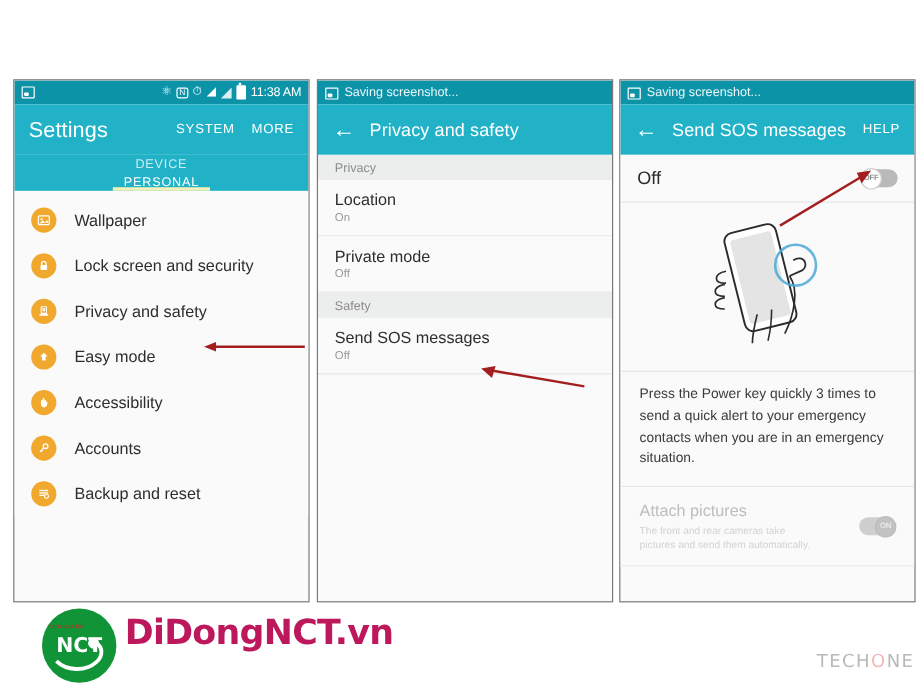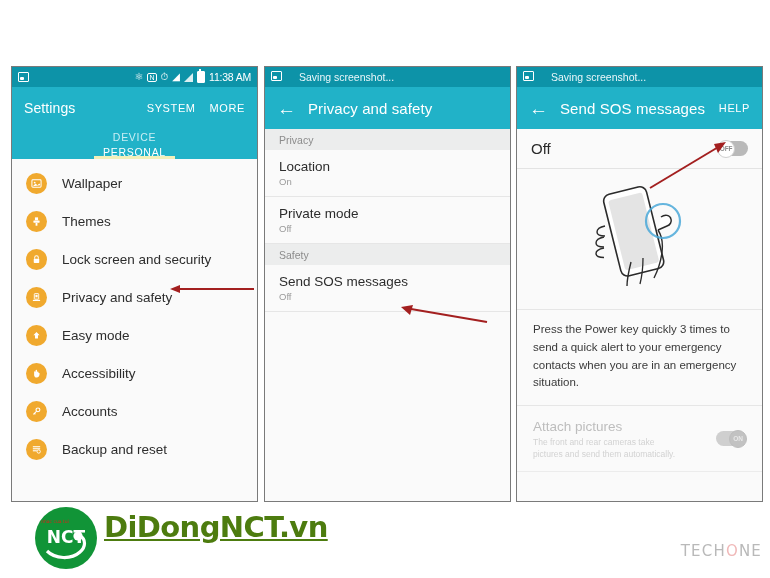--- a/index.html
+++ b/index.html
@@ -35,21 +35,21 @@
   .statusbar {
     height: 20px;
     background: #0d93a8;
     display: flex;
     align-items: center;
     padding: 0 6px;
     box-sizing: border-box;
     color: #ffffff;
     font-size: 10px;
   }
-  .sb-left { display:flex; align-items:flex-start; gap:17px; }
+  .sb-left { display:flex; align-items:flex-end; gap:5px; }
   .sb-right { margin-left:auto; display:flex; align-items:center; gap:4px; }
   .sb-ico { font-size: 10px; line-height: 1; color:#ffffff; display:inline-block; }
   .sb-time { font-size: 10.5px; letter-spacing: -0.2px; }
   .sb-note { font-size: 10.5px; color:#eaf7fa; }
   .img-glyph {
     width:9px;height:8px;border:1.3px solid #fff;border-radius:1px;
     display:inline-block;position:relative;
   }
   .img-glyph::after{
     content:"";position:absolute;left:1px;bottom:1px;width:4px;height:3px;
@@ -69,21 +69,21 @@
   
   .appbar {
     background: #21b2c8;
     color: #ffffff;
     display: flex;
     align-items: center;
     padding: 0 12px;
     box-sizing: border-box;
   }
   .appbar-tall { height: 42px; }
-  .appbar-title-lg { font-size: 14px; font-weight: 400; letter-spacing: .1px; }
+  .appbar-title-lg { font-size: 18px; font-weight: 400; letter-spacing: .1px; }
   .appbar-title-md { font-size: 15px; font-weight: 400; letter-spacing: .1px; }
   .appbar-actions { margin-left:auto; display:flex; gap:14px; }
   .appbar-action { font-size: 11px; letter-spacing: .6px; color:#ffffff; }
   .back-arrow {
     font-size: 19px; line-height: 1; margin-right: 12px; color:#ffffff;
   }
 
   
   .tabs {
     background: #21b2c8;
@@ -177,22 +177,22 @@
   .p3-row.disabled .p3-row-title { color:#bdbdbd; }
   .p3-row-sub { font-size: 8.5px; color:#d2d2d2; line-height:1.35; margin-top:2px; max-width:150px; }
 
   
   .arrow { position:absolute; pointer-events:none; }
 
   
   #nct-logo { position:absolute; left:33px; top:505px; }
   #nct-text {
     position:absolute; left:104px; top:510px;
-    font-size: 29px; font-weight: bold; color:#4d7c0f;
-    letter-spacing: -0.6px; font-family:"DejaVu Sans", sans-serif;text-decoration:underline;
+    font-size: 29px; font-weight: bold; color:#be185d;
+    letter-spacing: -0.6px; font-family:"DejaVu Sans", sans-serif;
   }
   #techone {
     position:absolute; right:8px; bottom:18px;
     font-size: 15px; letter-spacing: 1.2px; font-weight:normal;
     font-family:"DejaVu Sans", sans-serif;
   }
   #techone .t-grey { color:#b9b9b9; }
   #techone .t-red { color:#f0b8b8; }
 </style>
 </head>
@@ -237,30 +237,20 @@
         <span class="ico-circle">
           <svg width="11" height="11" viewBox="0 0 12 12">
               <rect x="1" y="2" width="10" height="8" rx="1" fill="none" stroke="#fff" stroke-width="1.1"></rect>
               <circle cx="4" cy="5" r="1" fill="#fff"></circle>
               <path d="M2 9l3-3 2 2 2-2 1 1v1z" fill="#fff"></path>
             </svg>
         </span>
         <span class="row1-label">Wallpaper</span>
       </div>
 
-      <div class="row1">
-        <span class="ico-circle">
-          <svg width="11" height="11" viewBox="0 0 12 12">
-              <rect x="4.3" y="1.5" width="3.4" height="3.2" fill="#fff"></rect>
-              <rect x="2.6" y="5" width="6.8" height="2.3" rx="0.5" fill="#fff"></rect>
-              <rect x="5" y="7.6" width="2" height="3" fill="#fff"></rect>
-            </svg>
-        </span>
-        <span class="row1-label">Themes</span>
-      </div>
 
       <div class="row1">
         <span class="ico-circle">
           <svg width="11" height="11" viewBox="0 0 12 12">
               <path d="M4 5.2V4a2 2 0 014 0v1.2" fill="none" stroke="#fff" stroke-width="1.1"></path>
               <rect x="3" y="5.2" width="6" height="4.6" rx="0.8" fill="#fff"></rect>
             </svg>
         </span>
         <span class="row1-label">Lock screen and security</span>
       </div>

